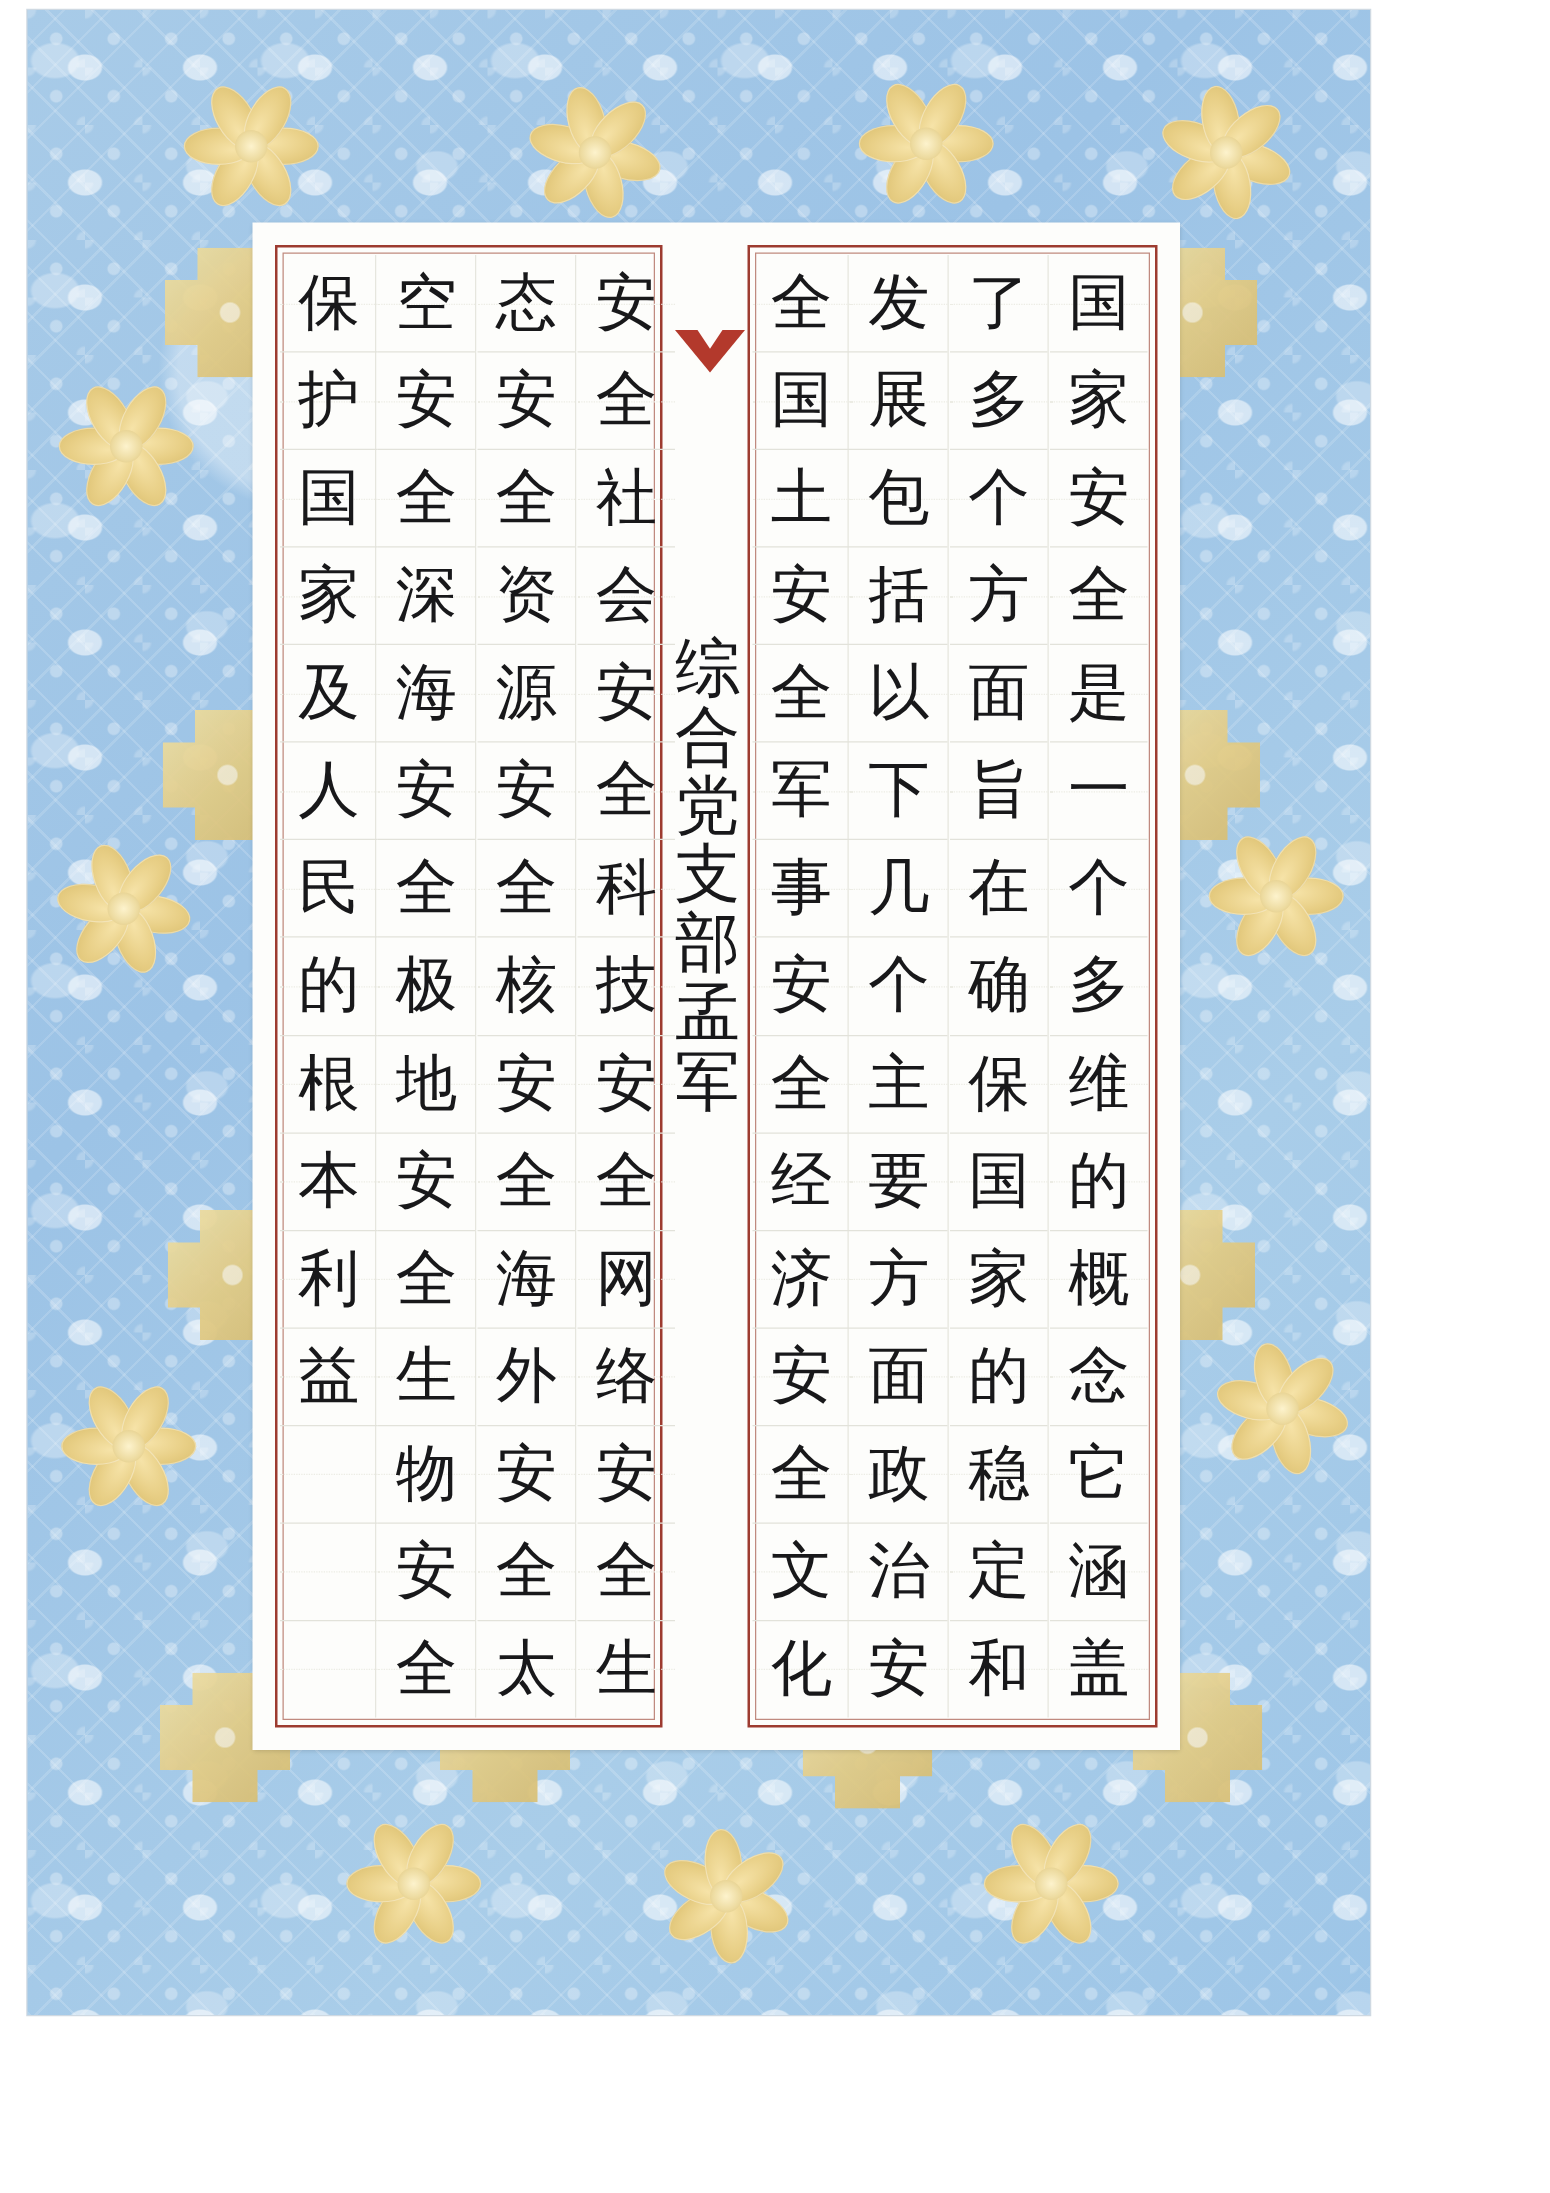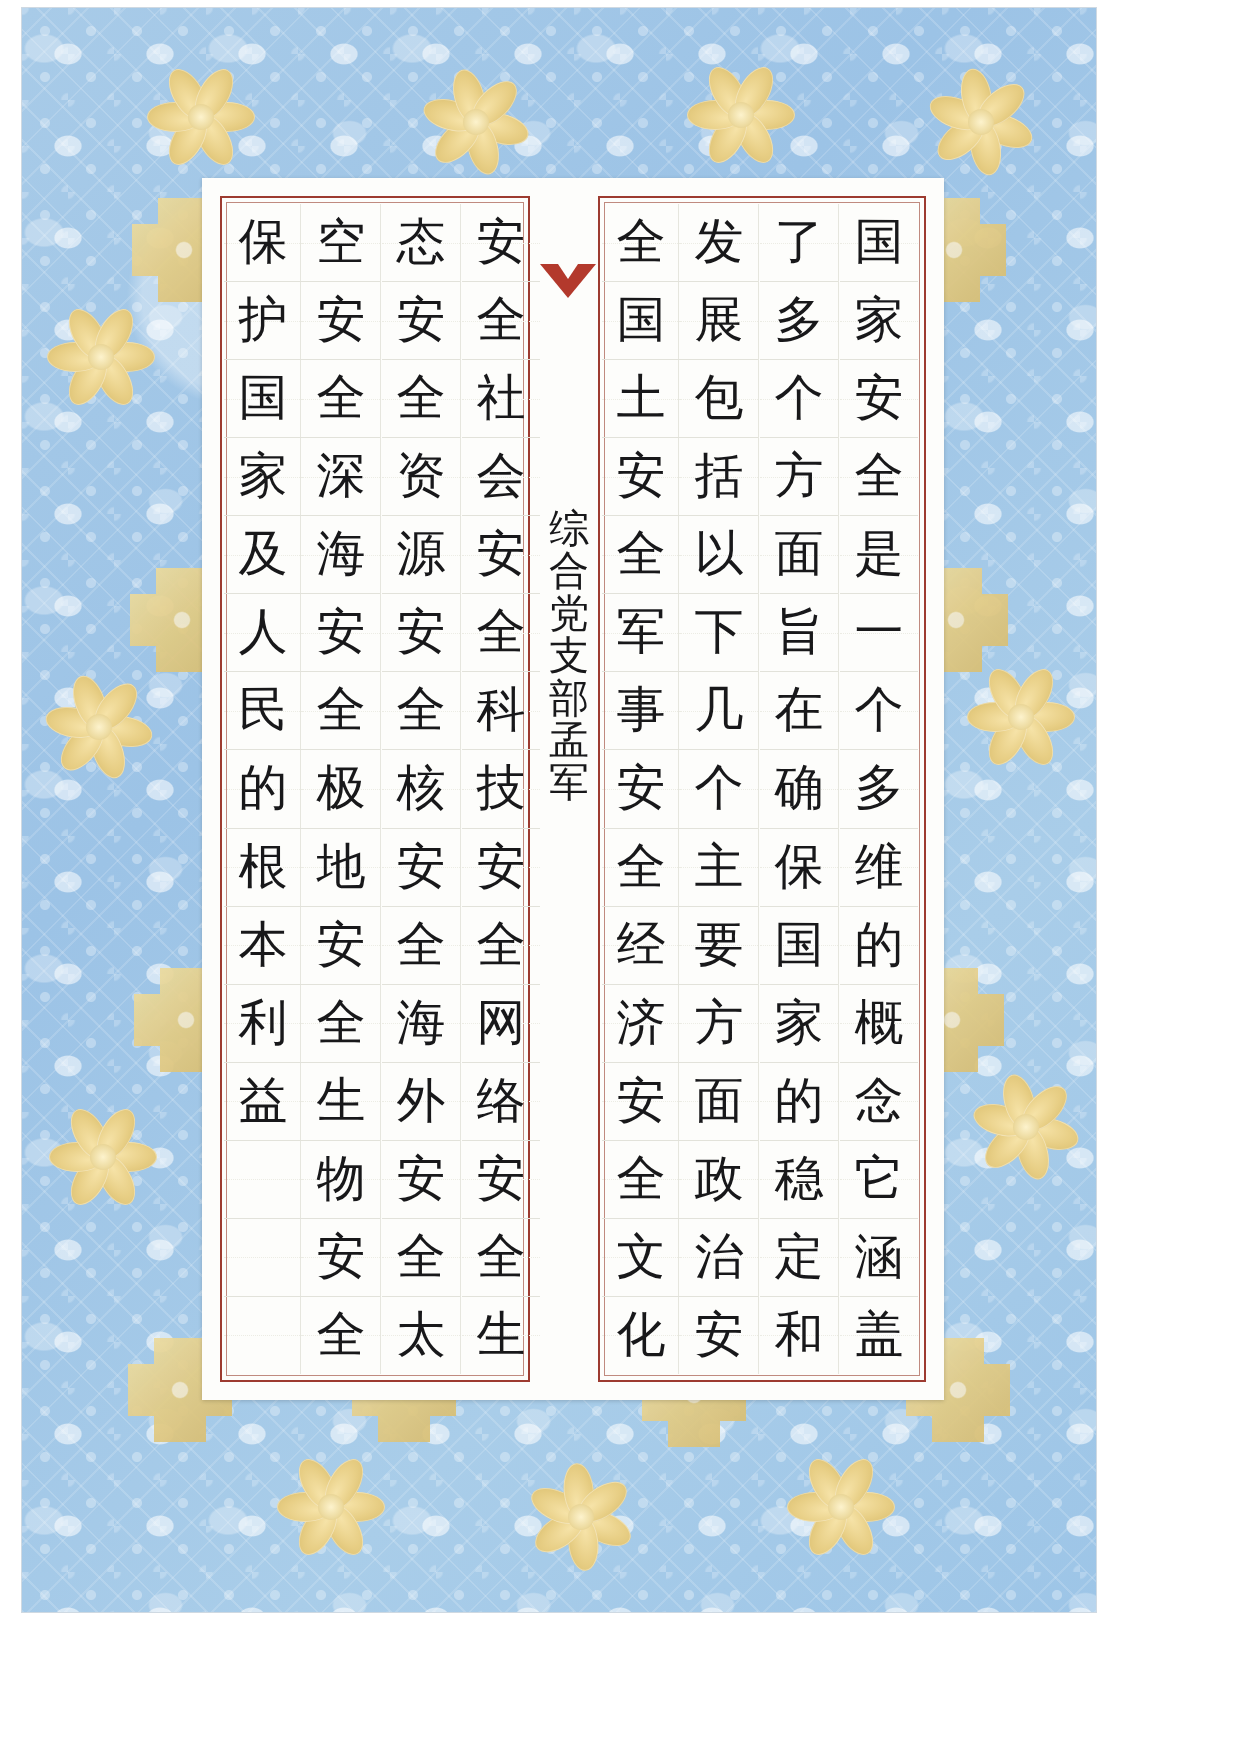--- a/index.html
+++ b/index.html
@@ -189,23 +189,22 @@
     border-top: 1px dotted #ececE4;
   }
   .col .cell span { transform: translateY(-1px); display:block; }
 
   
   .sig-col {
     position: absolute;
     top: 330px;
     left: 338px;
     width: 58px;
-    text-align: center;
     color: #18181a;
-    font-size: 40px;
+    font-size: 52px;
     line-height: 1.06;
     letter-spacing: 0;
     font-family: "Liberation Serif", serif;
   }
 
   
   .vrule {
     position: absolute;
     top: 26px;
     width: 1px;

